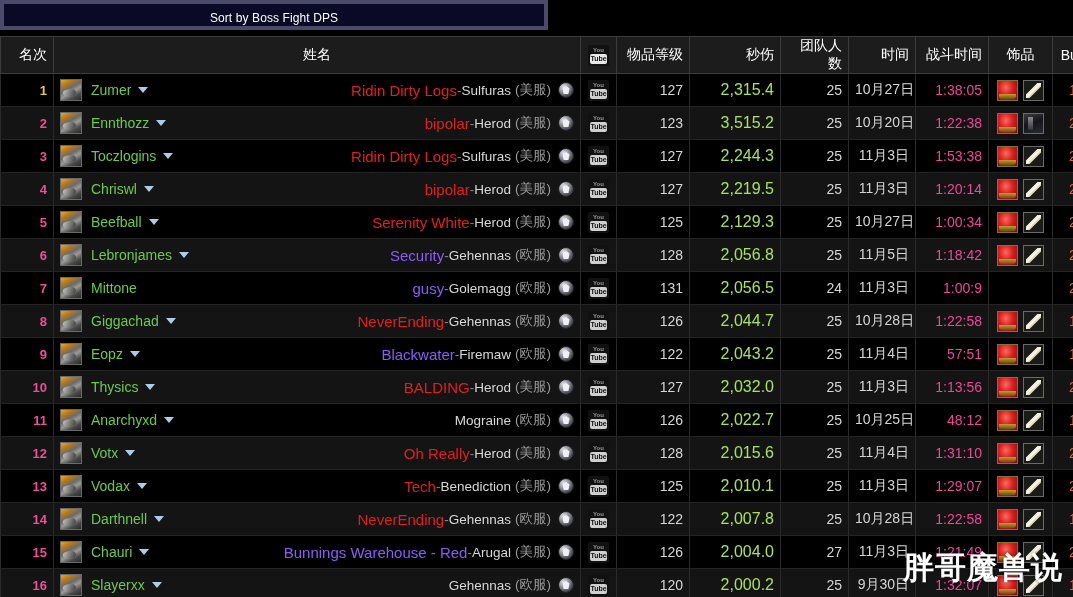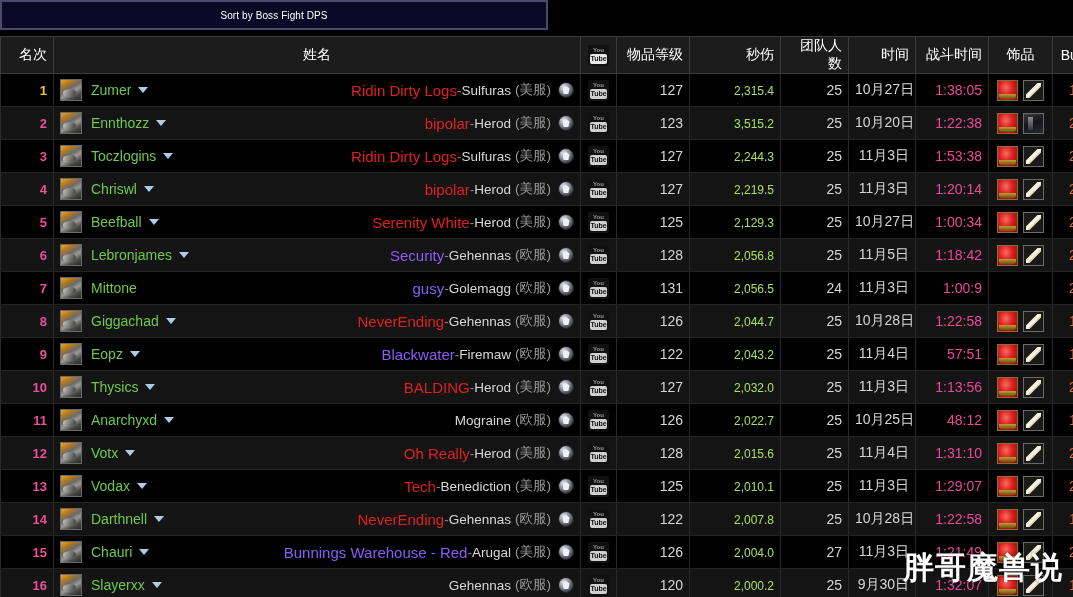--- a/index.html
+++ b/index.html
@@ -21,24 +21,24 @@
     display: flex;
     height: 30px;
     width: 1073px;
     background: #000000;
     box-sizing: border-box;
   }
   .tab {
     height: 30px;
     line-height: 28px;
     text-align: center;
-    font-size: 10px;
+    font-size: 12px;
     color: #c9c9c9;
     box-sizing: border-box;
-    border: 2px solid #c4b5fd;
+    border: 4px solid #c4b5fd;
     letter-spacing: 0.1px;
     cursor: pointer;
     overflow: hidden;
     white-space: nowrap;
   }
   .tab.active {
     width: 548px;
     background: #0a0a26;
     color: #ffffff;
     border-color: #4a4a6a;
@@ -199,21 +199,21 @@
     border-radius: 2px;
     color: #111;
     font-size: 7px;
     line-height: 10px;
     text-align: center;
     font-weight: bold;
   }
   th .ytico .yt-bot { background: #e8e8e8; }
 
   .ilvl  { color: #d6d6d6; font-size: 14px; }
-  .dps   { color: #a8e060; font-size: 12px; }
+  .dps   { color: #a8e060; font-size: 16px; }
   .raid  { color: #d6d6d6; font-size: 14px; }
   .date  { color: #d6d6d6; font-size: 14px; }
   .ctime { color: #ec4899; font-size: 14px; }
   .buff  { color: #e0623a; font-size: 14px; }
 
   
   .trinkwrap {
     display: flex;
     justify-content: center;
     align-items: center;

